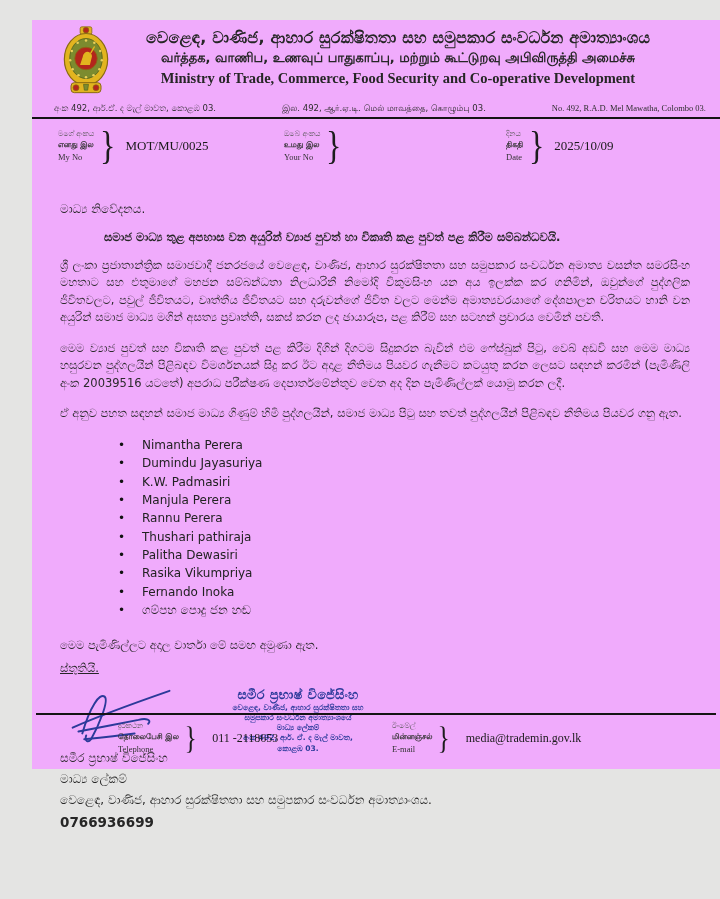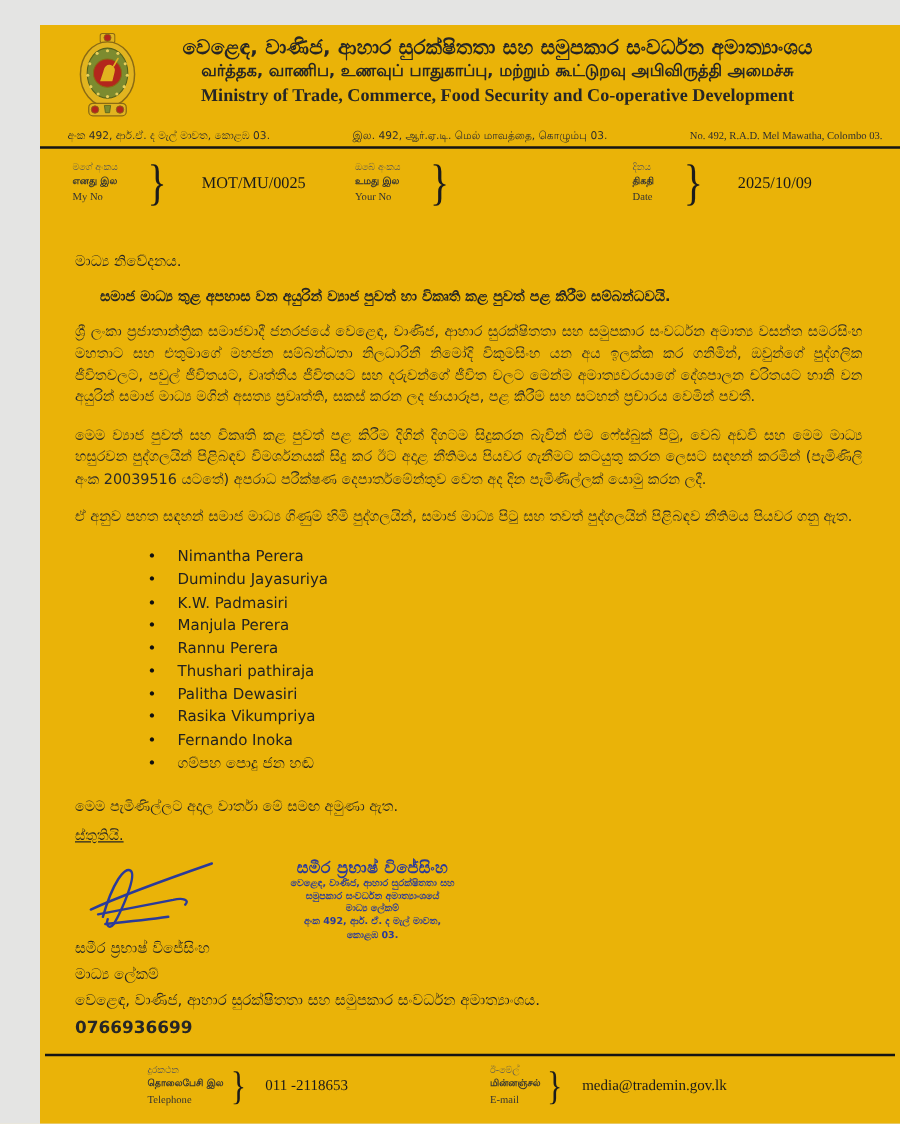--- a/index.html
+++ b/index.html
@@ -1,47 +1,47 @@
 <!DOCTYPE html>
 <html><head>
 <meta charset="utf-8">
 <style>
   html,body{margin:0;padding:0;}
   .canvas{position:relative;width:720px;height:899px;background:#e4e4e3;overflow:hidden;
           font-family:"DejaVu Sans","Liberation Sans",sans-serif;color:#262626;}
-  .page{position:absolute;left:32px;top:20px;width:688px;height:879px;background:#eab308;}
+  .page{position:absolute;left:32px;top:20px;width:688px;height:749px;background:#f0abfc;}
 
   
   .header{display:flex;align-items:flex-start;padding:4px 36px 0 28px;}
   .emblem{width:52px;height:70px;flex:0 0 52px;margin-top:2px;}
   .titles{flex:1;text-align:center;padding-top:4px;}
   .title-si{font-size:16px;font-weight:bold;letter-spacing:.2px;}
   .title-ta{font-size:13px;font-weight:bold;margin-top:3px;}
   .title-en{font-size:14.5px;font-weight:bold;margin-top:3px;font-family:"Liberation Serif",serif;}
 
   .addr-row{display:flex;justify-content:space-between;align-items:baseline;
             padding:7px 14px 3px 22px;font-size:8.5px;color:#2e2e2e;}
   .addr-en{font-family:"Liberation Serif",serif;}
   .rule{border-top:2.5px solid #141414;margin:0;}
 
   
   .ref-row{position:relative;height:50px;margin-top:7px;}
-  .ref-group{position:absolute;display:flex;align-items:center;gap:18px;}
+  .ref-group{position:absolute;display:flex;align-items:center;}
   .ref-labels{font-size:7.5px;line-height:1.45;color:#333;}
   .lab-si{color:#555;}
   .lab-ta{font-weight:bold;}
   .lab-en{font-family:"Liberation Serif",serif;font-size:8.5px;}
   .bracket{font-family:"Liberation Serif",serif;font-size:40px;font-weight:200;
            line-height:1;margin:0 8px 0 4px;color:#1c1c1c;transform:scaleX(.8);}
   .ref-value{font-family:"Liberation Serif",serif;font-size:13px;color:#1a1a1a;}
 
   
   .body{padding:0 30px 0 28px;}
   .heading{margin-top:26px;font-size:12px;}
-  .subject{margin-top:14px;margin-left:20px;font-size:11.5px;font-weight:bold;}
+  .subject{margin-top:14px;margin-left:44px;font-size:11.5px;font-weight:bold;}
   .para{margin-top:13px;font-size:11.5px;line-height:1.52;text-align:justify;color:#2b2b2b;}
   .names{margin:14px 0 0 58px;padding:0;list-style:none;}
   .names li{font-size:12px;line-height:1.45;margin-bottom:1px;color:#222;}
   .names li::before{content:"•";display:inline-block;width:24px;color:#111;}
   .closing{margin-top:18px;font-size:11.5px;}
   .closing2{margin-top:9px;font-size:11.5px;text-decoration:underline;}
 
   
   .sig{position:relative;height:64px;margin-top:10px;}
   .autograph{position:absolute;left:32px;top:0;width:118px;height:62px;}

